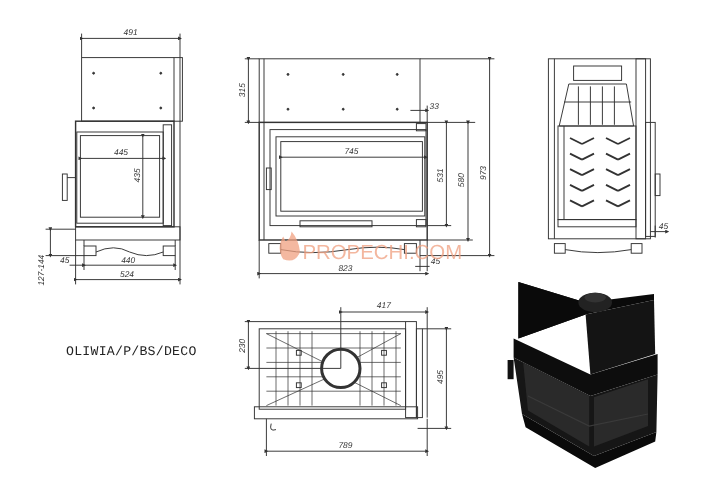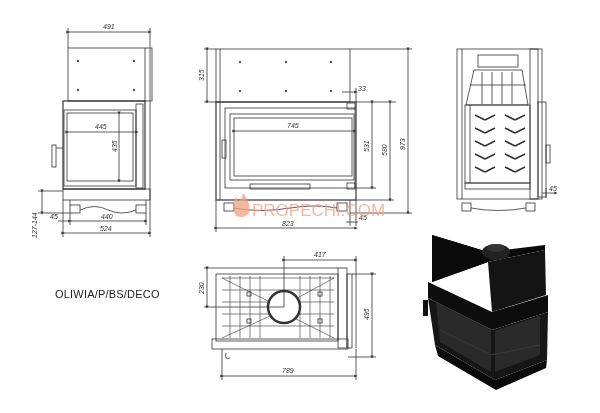--- a/index.html
+++ b/index.html
@@ -1,21 +1,21 @@
 <!DOCTYPE html>
 <html><head>
 <meta charset="utf-8">
 <style>
   html, body { margin: 0; padding: 0; background: #ffffff; }
   body { width: 600px; height: 413px; position: relative; overflow: hidden;
          font-family: "Liberation Sans", sans-serif; }
   svg { position: absolute; left: 0; top: 0; }
   .dim { font-family: "Liberation Sans", sans-serif; font-size: 7px; font-style: italic; fill: #333; }
   .title { position: absolute; left: 55px; top: 288px; font-size: 11px; color: #222;
-           font-family: Liberation Sans, sans-serif; letter-spacing: 0.2px; }
+           font-family: Liberation Mono, monospace; letter-spacing: 0.2px; }
   .wm { font-family: "Liberation Sans", sans-serif; font-size: 17px; fill: #f0a080; opacity: 0.75; }
 </style>
 </head>
 <body>
 
 <div class="title">OLIWIA/P/BS/DECO</div>
 
 <svg width="600" height="413" viewBox="0 0 600 413">
   <defs>
     <marker id="ar" markerWidth="4" markerHeight="4" refX="2" refY="2" orient="auto">

